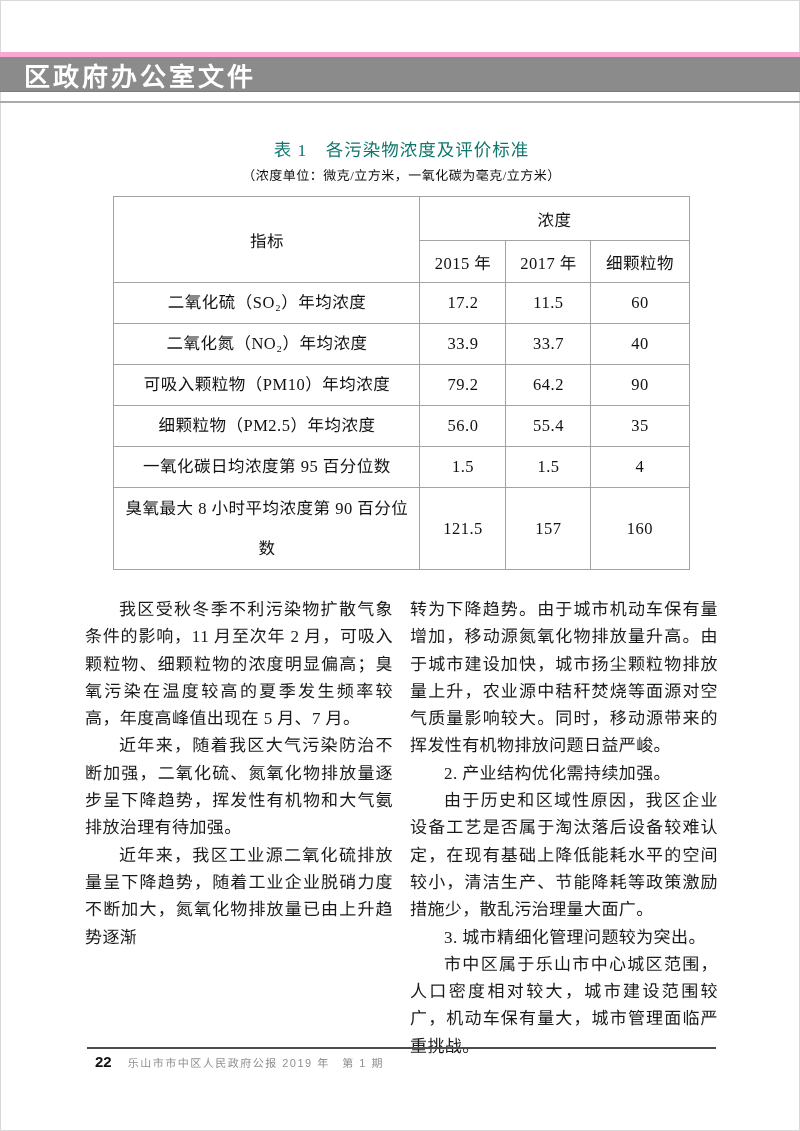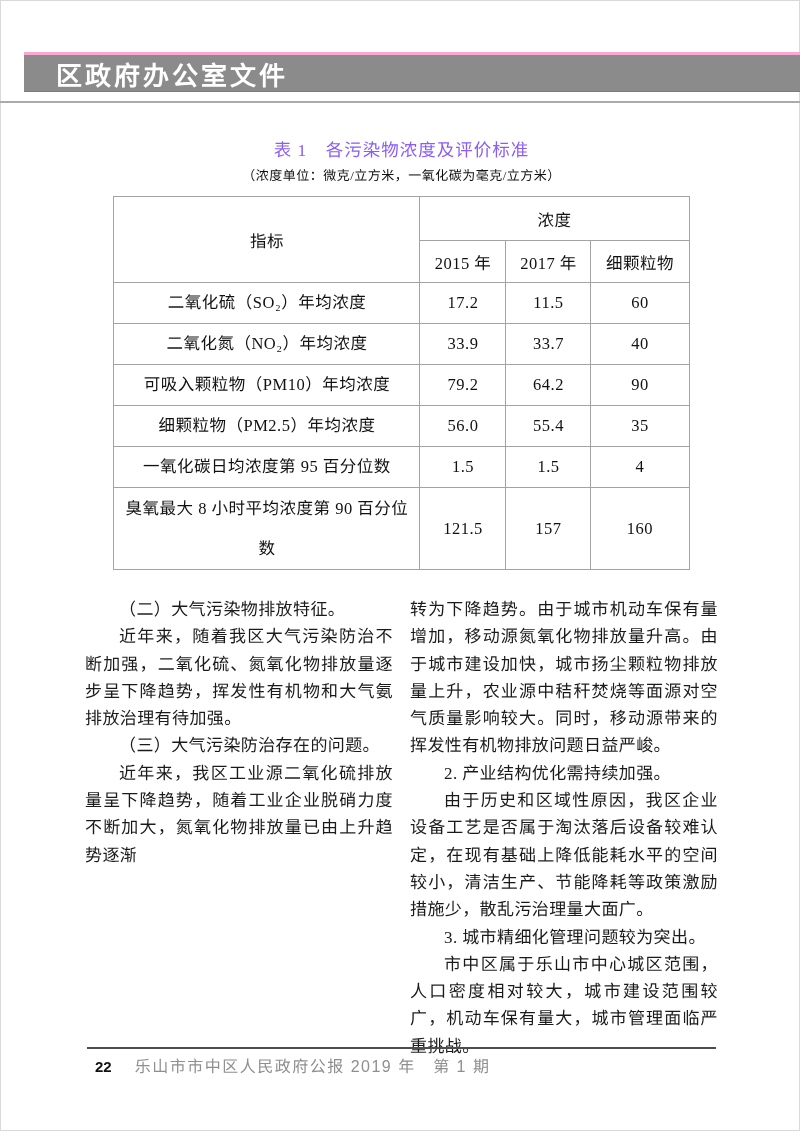--- a/index.html
+++ b/index.html
@@ -11,42 +11,41 @@
     outline: 1px solid #d9d9d9; outline-offset: -1px;
     font-family: "Liberation Serif", "DejaVu Serif", serif;
     color: #1c1c1c;
     overflow: hidden;
   }
 
   
   .band {
     position: absolute; left: 0; right: 0; top: 52px; height: 40px;
     background: #8b8b8b;
-    border-top: 3px solid #f9a8d4; border-bottom: 1px solid #7b7b7b;
+    border-top: 5px solid #f9a8d4; border-bottom: 1px solid #7b7b7b;
     display: flex; align-items: center;
-    padding-left: 32px;
-    margin-left: 24px;
+    padding-left: 24px;
   }
   .band-title {
     font-family: "Liberation Sans", "DejaVu Sans", sans-serif;
     font-weight: bold; font-size: 26px; color: #ffffff;
     letter-spacing: 3px;
   }
   .sub-rule {
     position: absolute; left: 0; right: 0; top: 101px; height: 2px;
     background: #ababab;
   }
 
   
   .content {
     position: absolute; top: 138px; left: 85px; width: 633px;
   }
   .table-title {
     text-align: center; font-size: 17.5px; line-height: 24px;
-    letter-spacing: 1px; color: #8b5cf6;
+    letter-spacing: 1px; color: #0f766e;
   }
   .table-unit-note {
     text-align: center; font-size: 13px; line-height: 24px;
     margin-top: 2px; letter-spacing: 0.5px; color: #111;
   }
 
   table.pollutants {
     border-collapse: collapse;
     margin: 8px auto 0 auto;
     width: 575px;
@@ -81,25 +80,25 @@
   }
   .col p.ind { text-indent: 2em; }
 
   
   .footer-rule {
     position: absolute; left: 87px; top: 1047px;
     width: 629px; height: 2px; background: #4d4d4d;
   }
   .footer {
     position: absolute; left: 95px; top: 1053px;
-    display: flex; align-items: baseline; gap: 23px;
+    display: flex; align-items: baseline; gap: 16px;
     font-family: "Liberation Sans", "DejaVu Sans", sans-serif;
   }
   .footer .page-num { font-weight: bold; font-size: 15px; color: #111; }
-  .footer .pub { font-size: 16px; color: #8f8f8f; letter-spacing: 1.5px; }
+  .footer .pub { font-size: 11px; color: #8f8f8f; letter-spacing: 1.5px; }
 </style>
 </head>
 <body>
 
 <div class="band">
   <span class="band-title">区政府办公室文件</span>
 </div>
 <div class="sub-rule"></div>
 
 <div class="content">
@@ -158,23 +157,22 @@
       <td class="indicator-cell">臭氧最大 8 小时平均浓度第 90 百分位数</td>
       <td>121.5</td>
       <td>157</td>
       <td>160</td>
     </tr>
   </tbody>
     </table>
 
   <div class="columns">
     <div class="col">
-      <p class="ind">（二）大气污染物排放特征。</p>
+      <p class="ind">我区受秋冬季不利污染物扩散气象条件的影响，11 月至次年 2 月，可吸入颗粒物、细颗粒物的浓度明显偏高；臭氧污染在温度较高的夏季发生频率较高，年度高峰值出现在 5 月、7 月。</p>
       <p class="ind">近年来，随着我区大气污染防治不断加强，二氧化硫、氮氧化物排放量逐步呈下降趋势，挥发性有机物和大气氨排放治理有待加强。</p>
-      <p class="ind">（三）大气污染防治存在的问题。</p>
       <p class="ind">近年来，我区工业源二氧化硫排放量呈下降趋势，随着工业企业脱硝力度不断加大，氮氧化物排放量已由上升趋势逐渐</p>
     </div>
     <div class="col">
       <p>转为下降趋势。由于城市机动车保有量增加，移动源氮氧化物排放量升高。由于城市建设加快，城市扬尘颗粒物排放量上升，农业源中秸秆焚烧等面源对空气质量影响较大。同时，移动源带来的挥发性有机物排放问题日益严峻。</p>
       <p class="ind">2. 产业结构优化需持续加强。</p>
       <p class="ind">由于历史和区域性原因，我区企业设备工艺是否属于淘汰落后设备较难认定，在现有基础上降低能耗水平的空间较小，清洁生产、节能降耗等政策激励措施少，散乱污治理量大面广。</p>
       <p class="ind">3. 城市精细化管理问题较为突出。</p>
       <p class="ind">市中区属于乐山市中心城区范围，人口密度相对较大，城市建设范围较广，机动车保有量大，城市管理面临严重挑战。</p>
     </div>
   </div>

